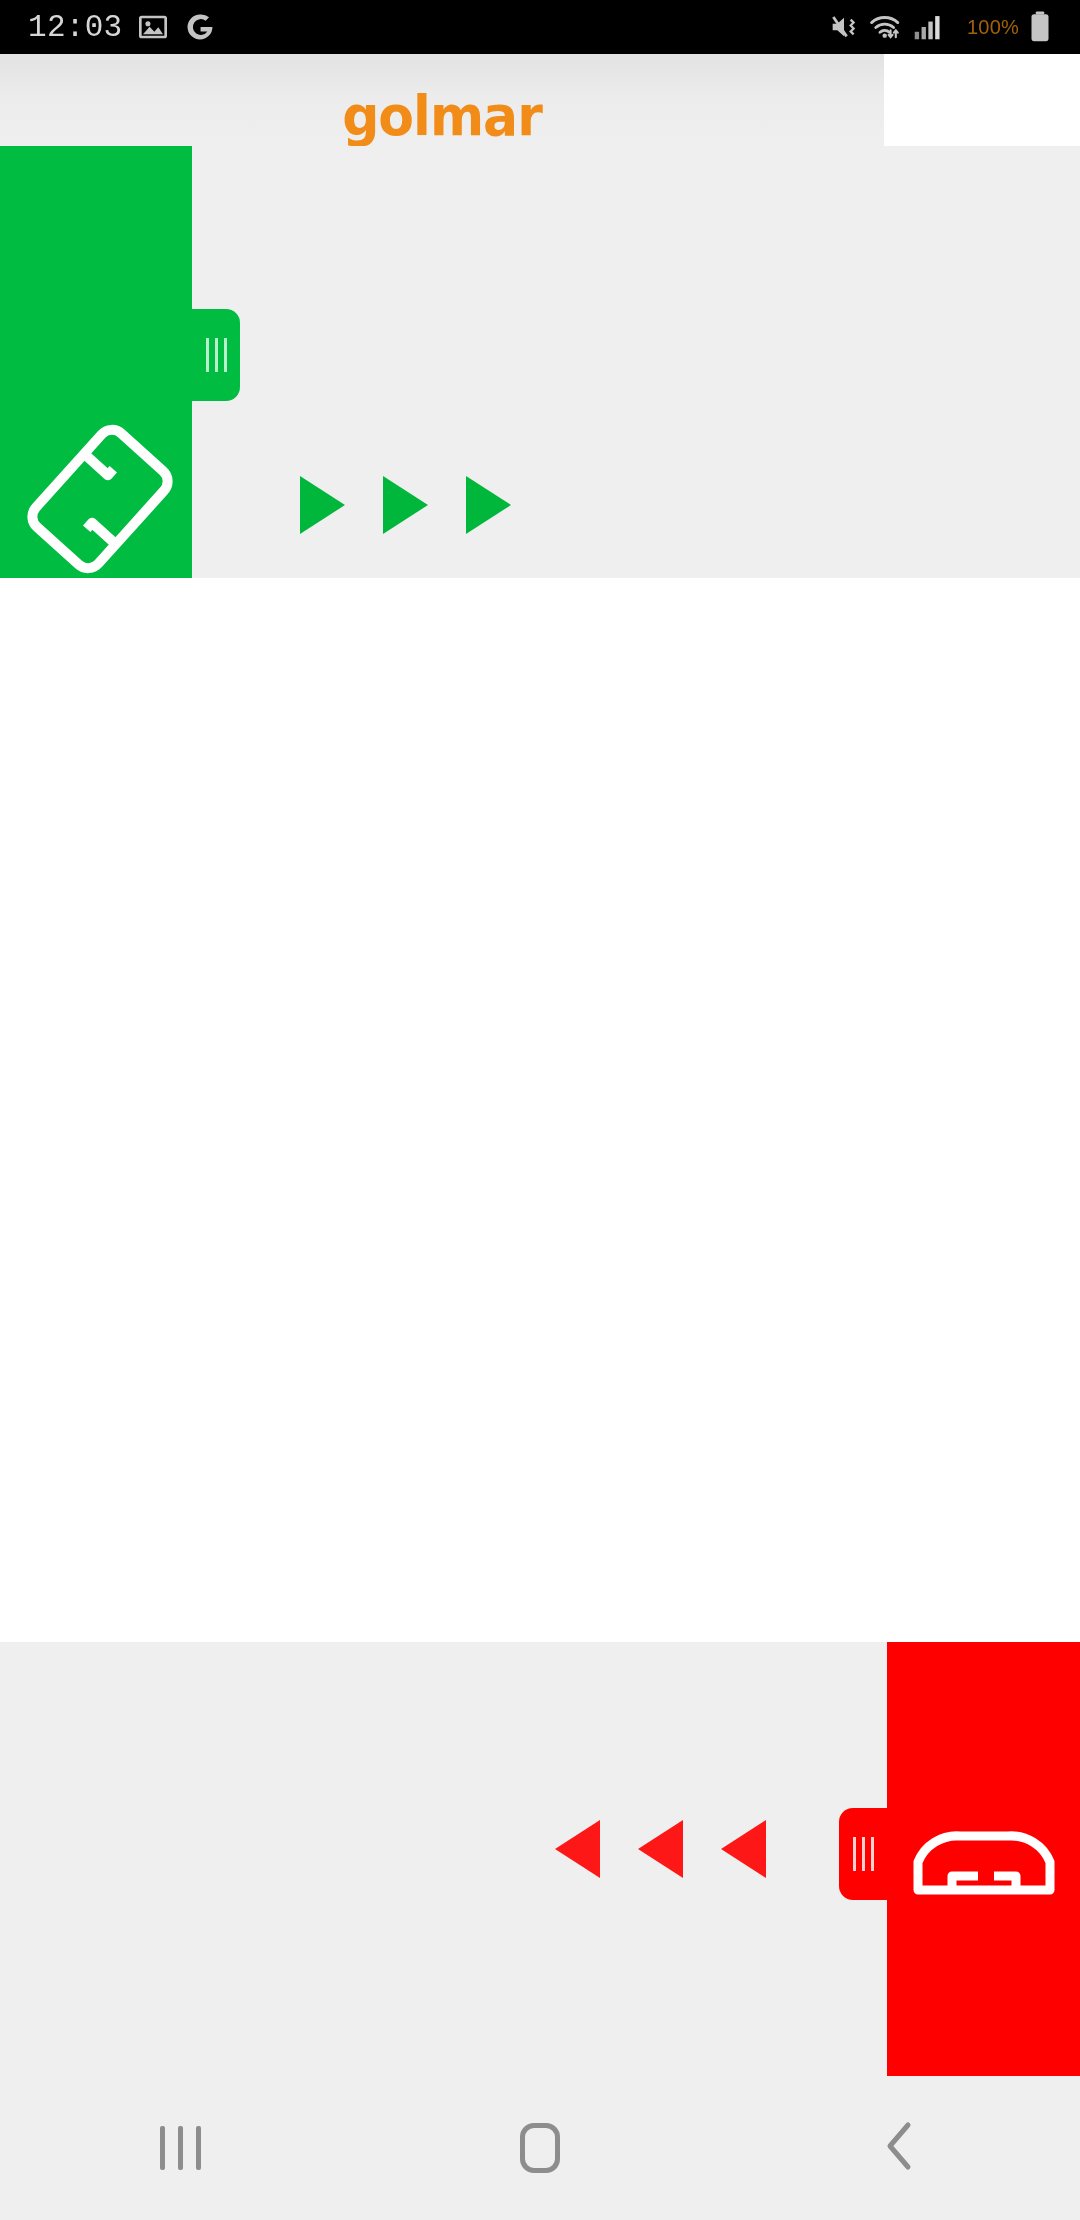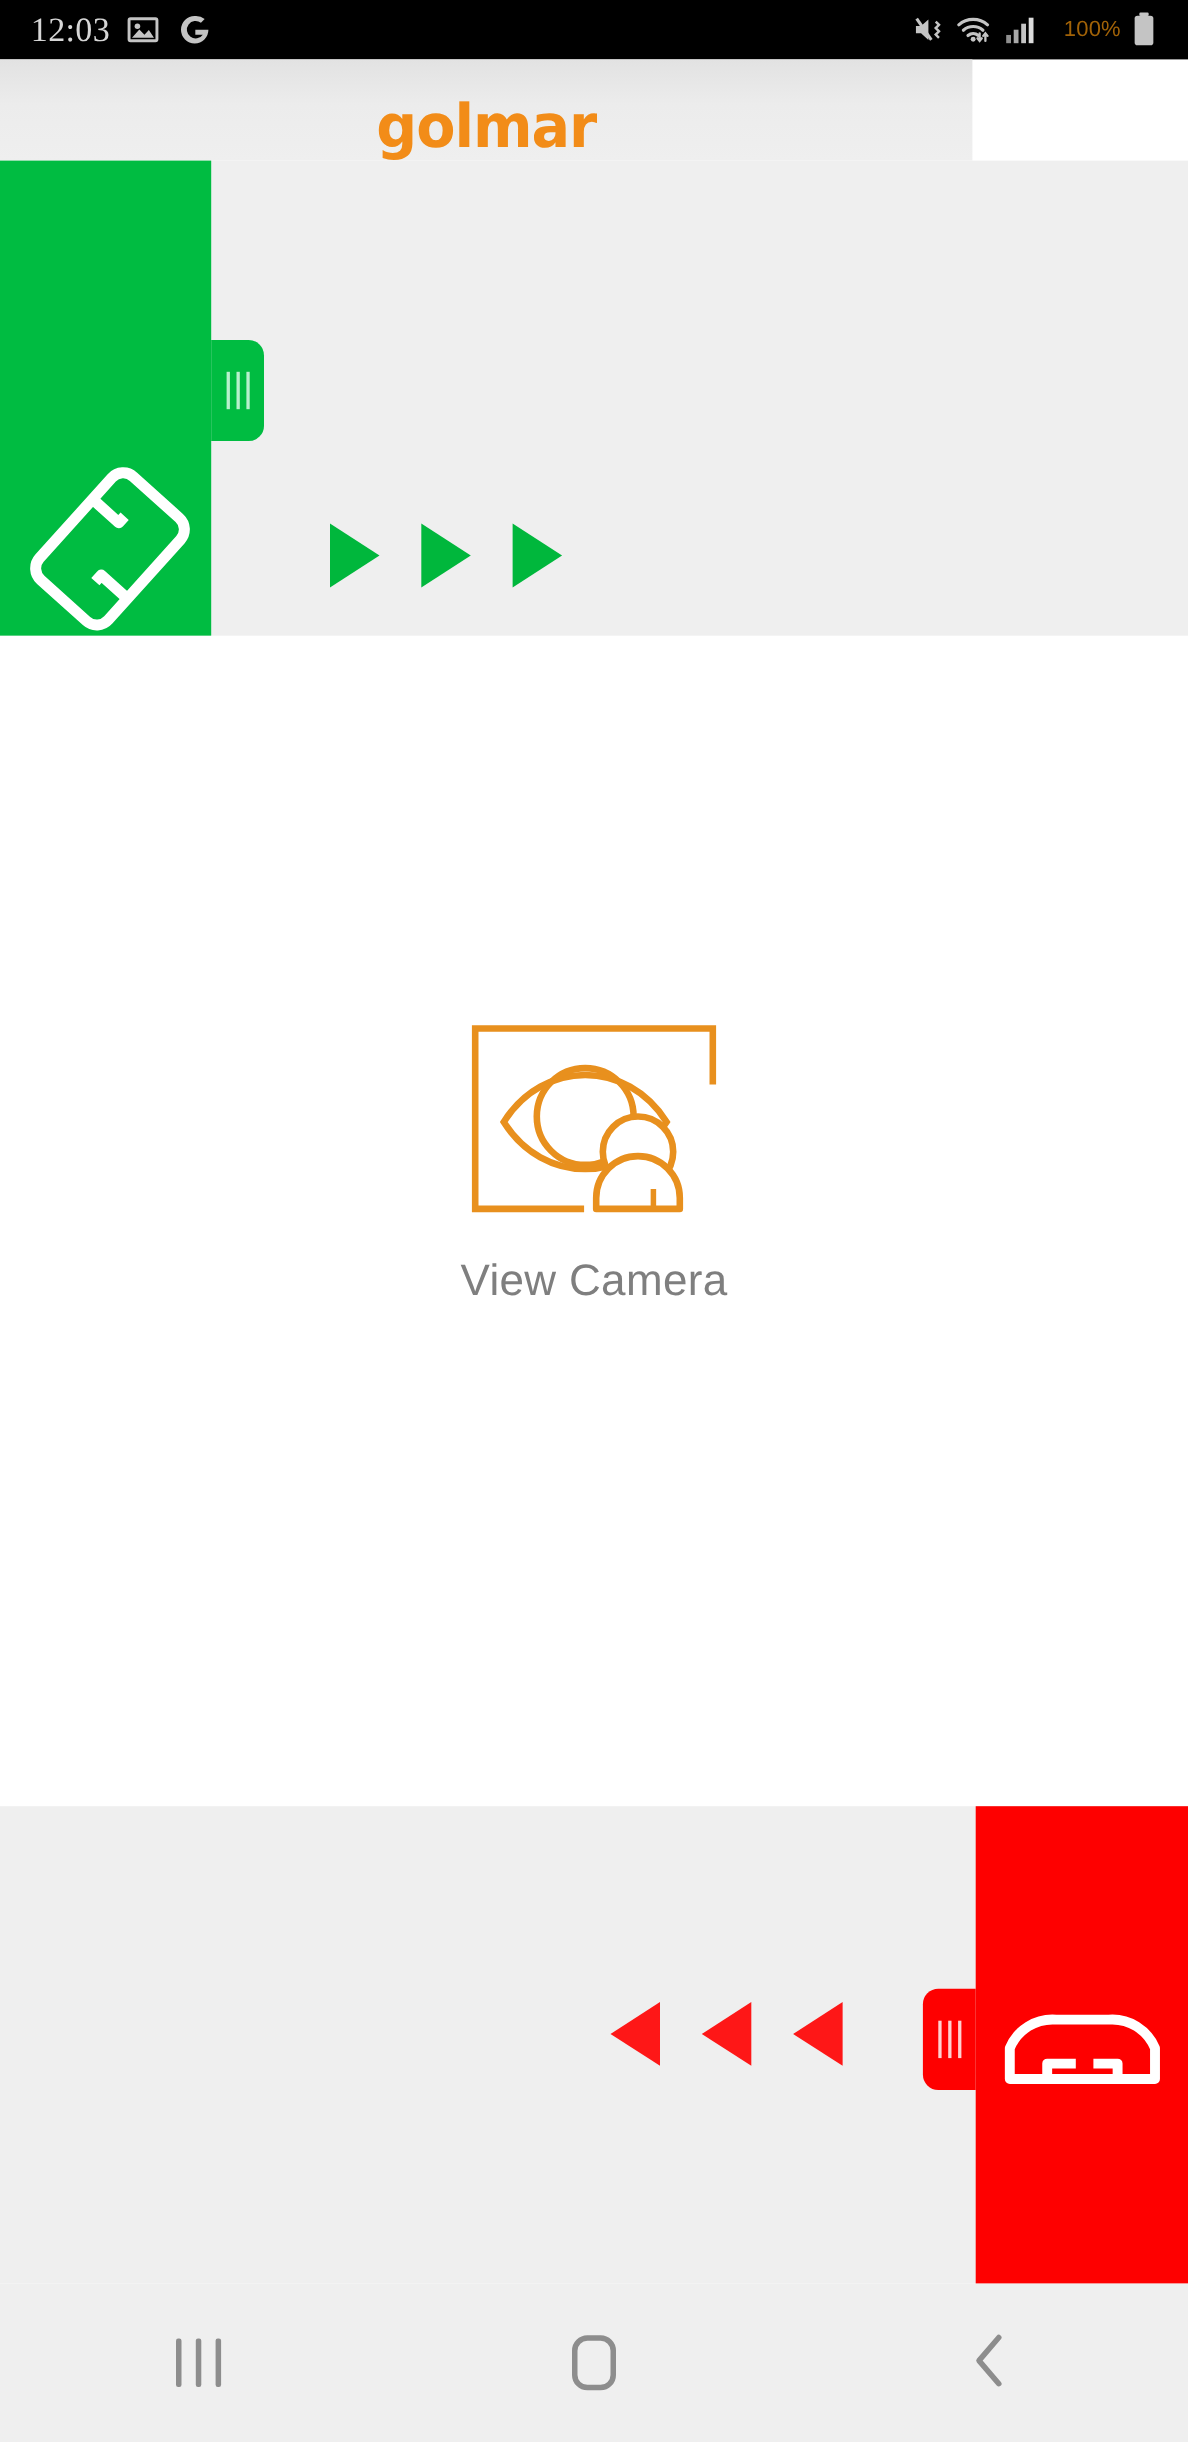--- a/index.html
+++ b/index.html
@@ -29,21 +29,21 @@
   }
   .status-left {
     display: flex;
     align-items: center;
     gap: 14px;
   }
   .status-time {
     color: #d6d6d6;
     font-size: 31px;
     letter-spacing: 0.3px;
-    font-family: Liberation Serif, serif;
+    font-family: Liberation Mono, monospace;
   }
   .status-right {
     display: flex;
     align-items: center;
     gap: 9px;
   }
   .battery-text {
     color: #a16207;
     font-size: 20px;
     letter-spacing: 0.2px;
@@ -315,38 +315,20 @@
 
   <div class="arrows-right">
     <div class="arrow-r"></div>
     <div class="arrow-r"></div>
     <div class="arrow-r"></div>
   </div>
 </div>
 
 <div class="content">
 
-  <div class="camera-tile">
-    <div>
-      <svg width="232" height="188" viewBox="0 0 232 188">
-
-        <path d="M224 60 L224 12 L8 12 L8 176 L104 176" fill="none" stroke="#E8901E" stroke-width="6" stroke-linecap="square"></path>
-
-        <path d="M34 97 C70 40 146 40 182 97 C146 154 70 154 34 97 Z" fill="none" stroke="#E8901E" stroke-width="6"></path>
-
-        <circle cx="108" cy="92" r="44" fill="none" stroke="#E8901E" stroke-width="6"></circle>
-
-        <circle cx="156" cy="124" r="32" fill="#ffffff" stroke="#E8901E" stroke-width="6"></circle>
-
-        <path d="M118 176 L118 166 A38 38 0 0 1 194 166 L194 176 Z" fill="#ffffff" stroke="#E8901E" stroke-width="6" stroke-linejoin="round"></path>
-        <line x1="170" y1="158" x2="170" y2="176" stroke="#E8901E" stroke-width="5"></line>
-      </svg>
-    </div>
-    <div class="camera-label">View Camera</div>
-  </div>
 </div>
 
 <div class="hangup-section">
   <div class="hangup-panel"></div>
 
   <div class="hangup-icon">
     <svg width="152" height="90" viewBox="0 0 152 90">
       <path d="M10 76 L10 48 A42 42 0 0 1 52 22 L100 22 A42 42 0 0 1 142 48 L142 76 Z" fill="none" stroke="#ffffff" stroke-width="9" stroke-linejoin="round"></path>
       <path d="M44 76 L44 62 L70 62" fill="none" stroke="#ffffff" stroke-width="9" stroke-linejoin="round"></path>
       <path d="M108 76 L108 62 L86 62" fill="none" stroke="#ffffff" stroke-width="9" stroke-linejoin="round"></path>

